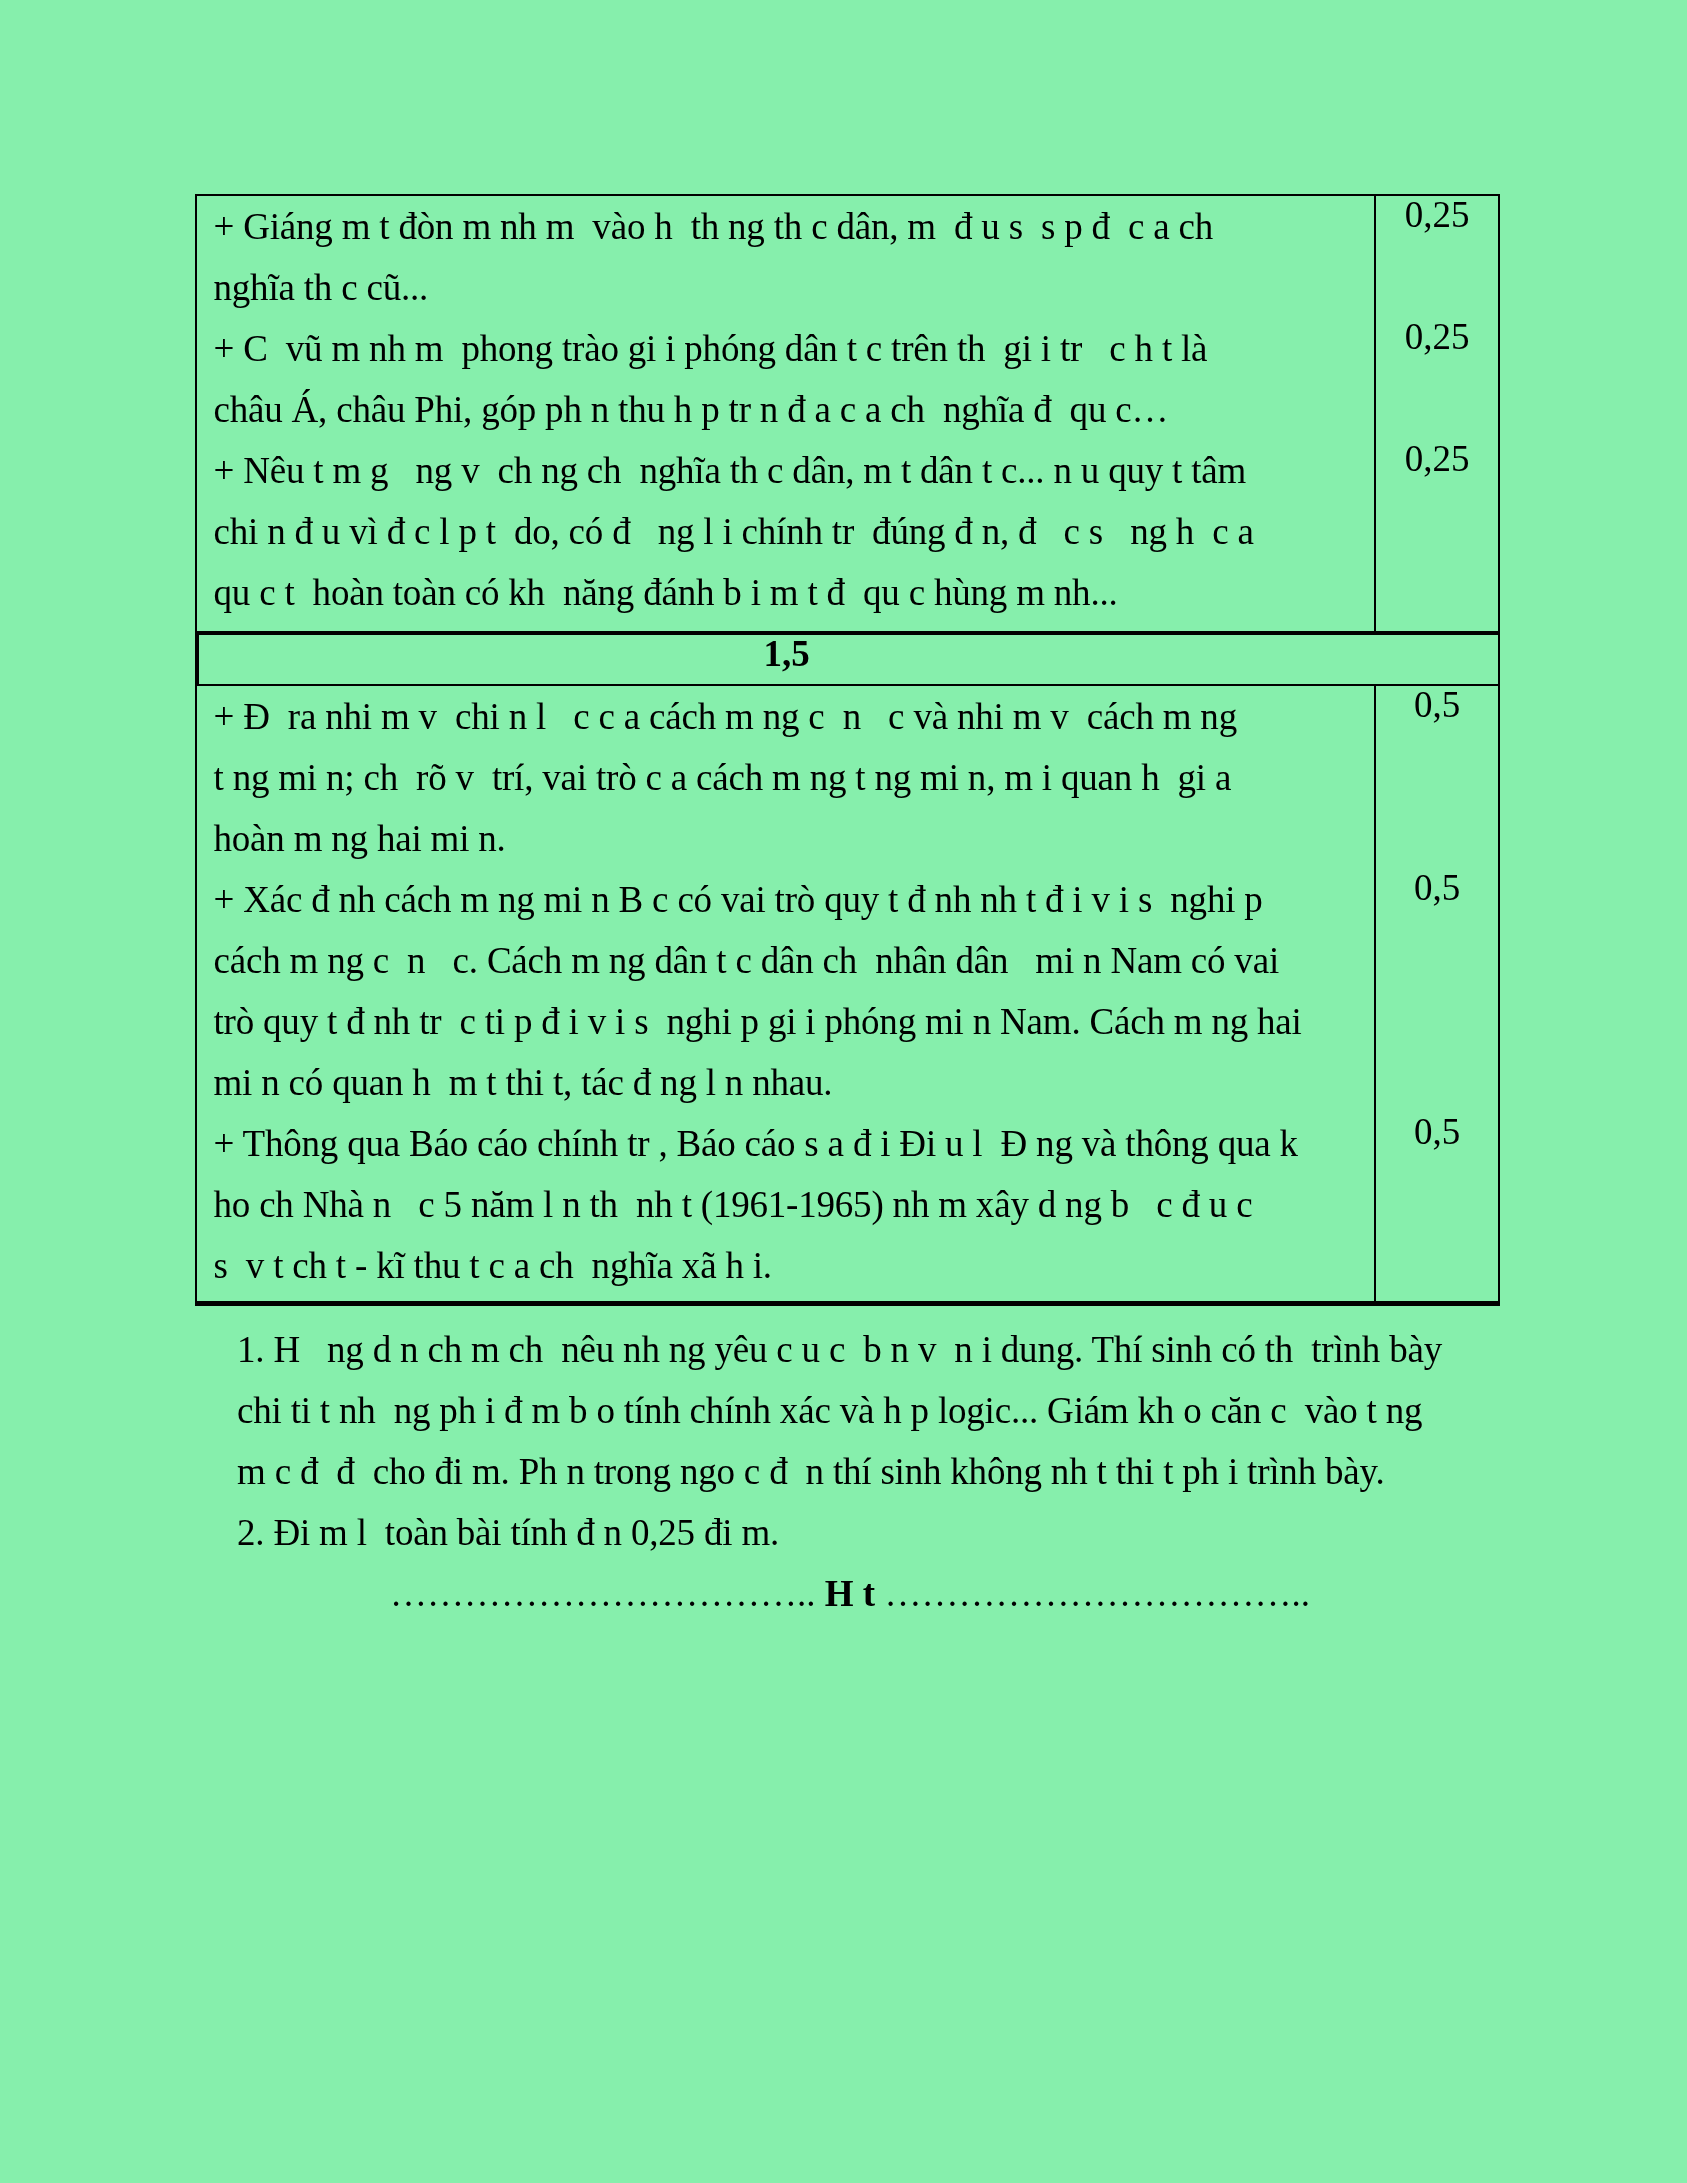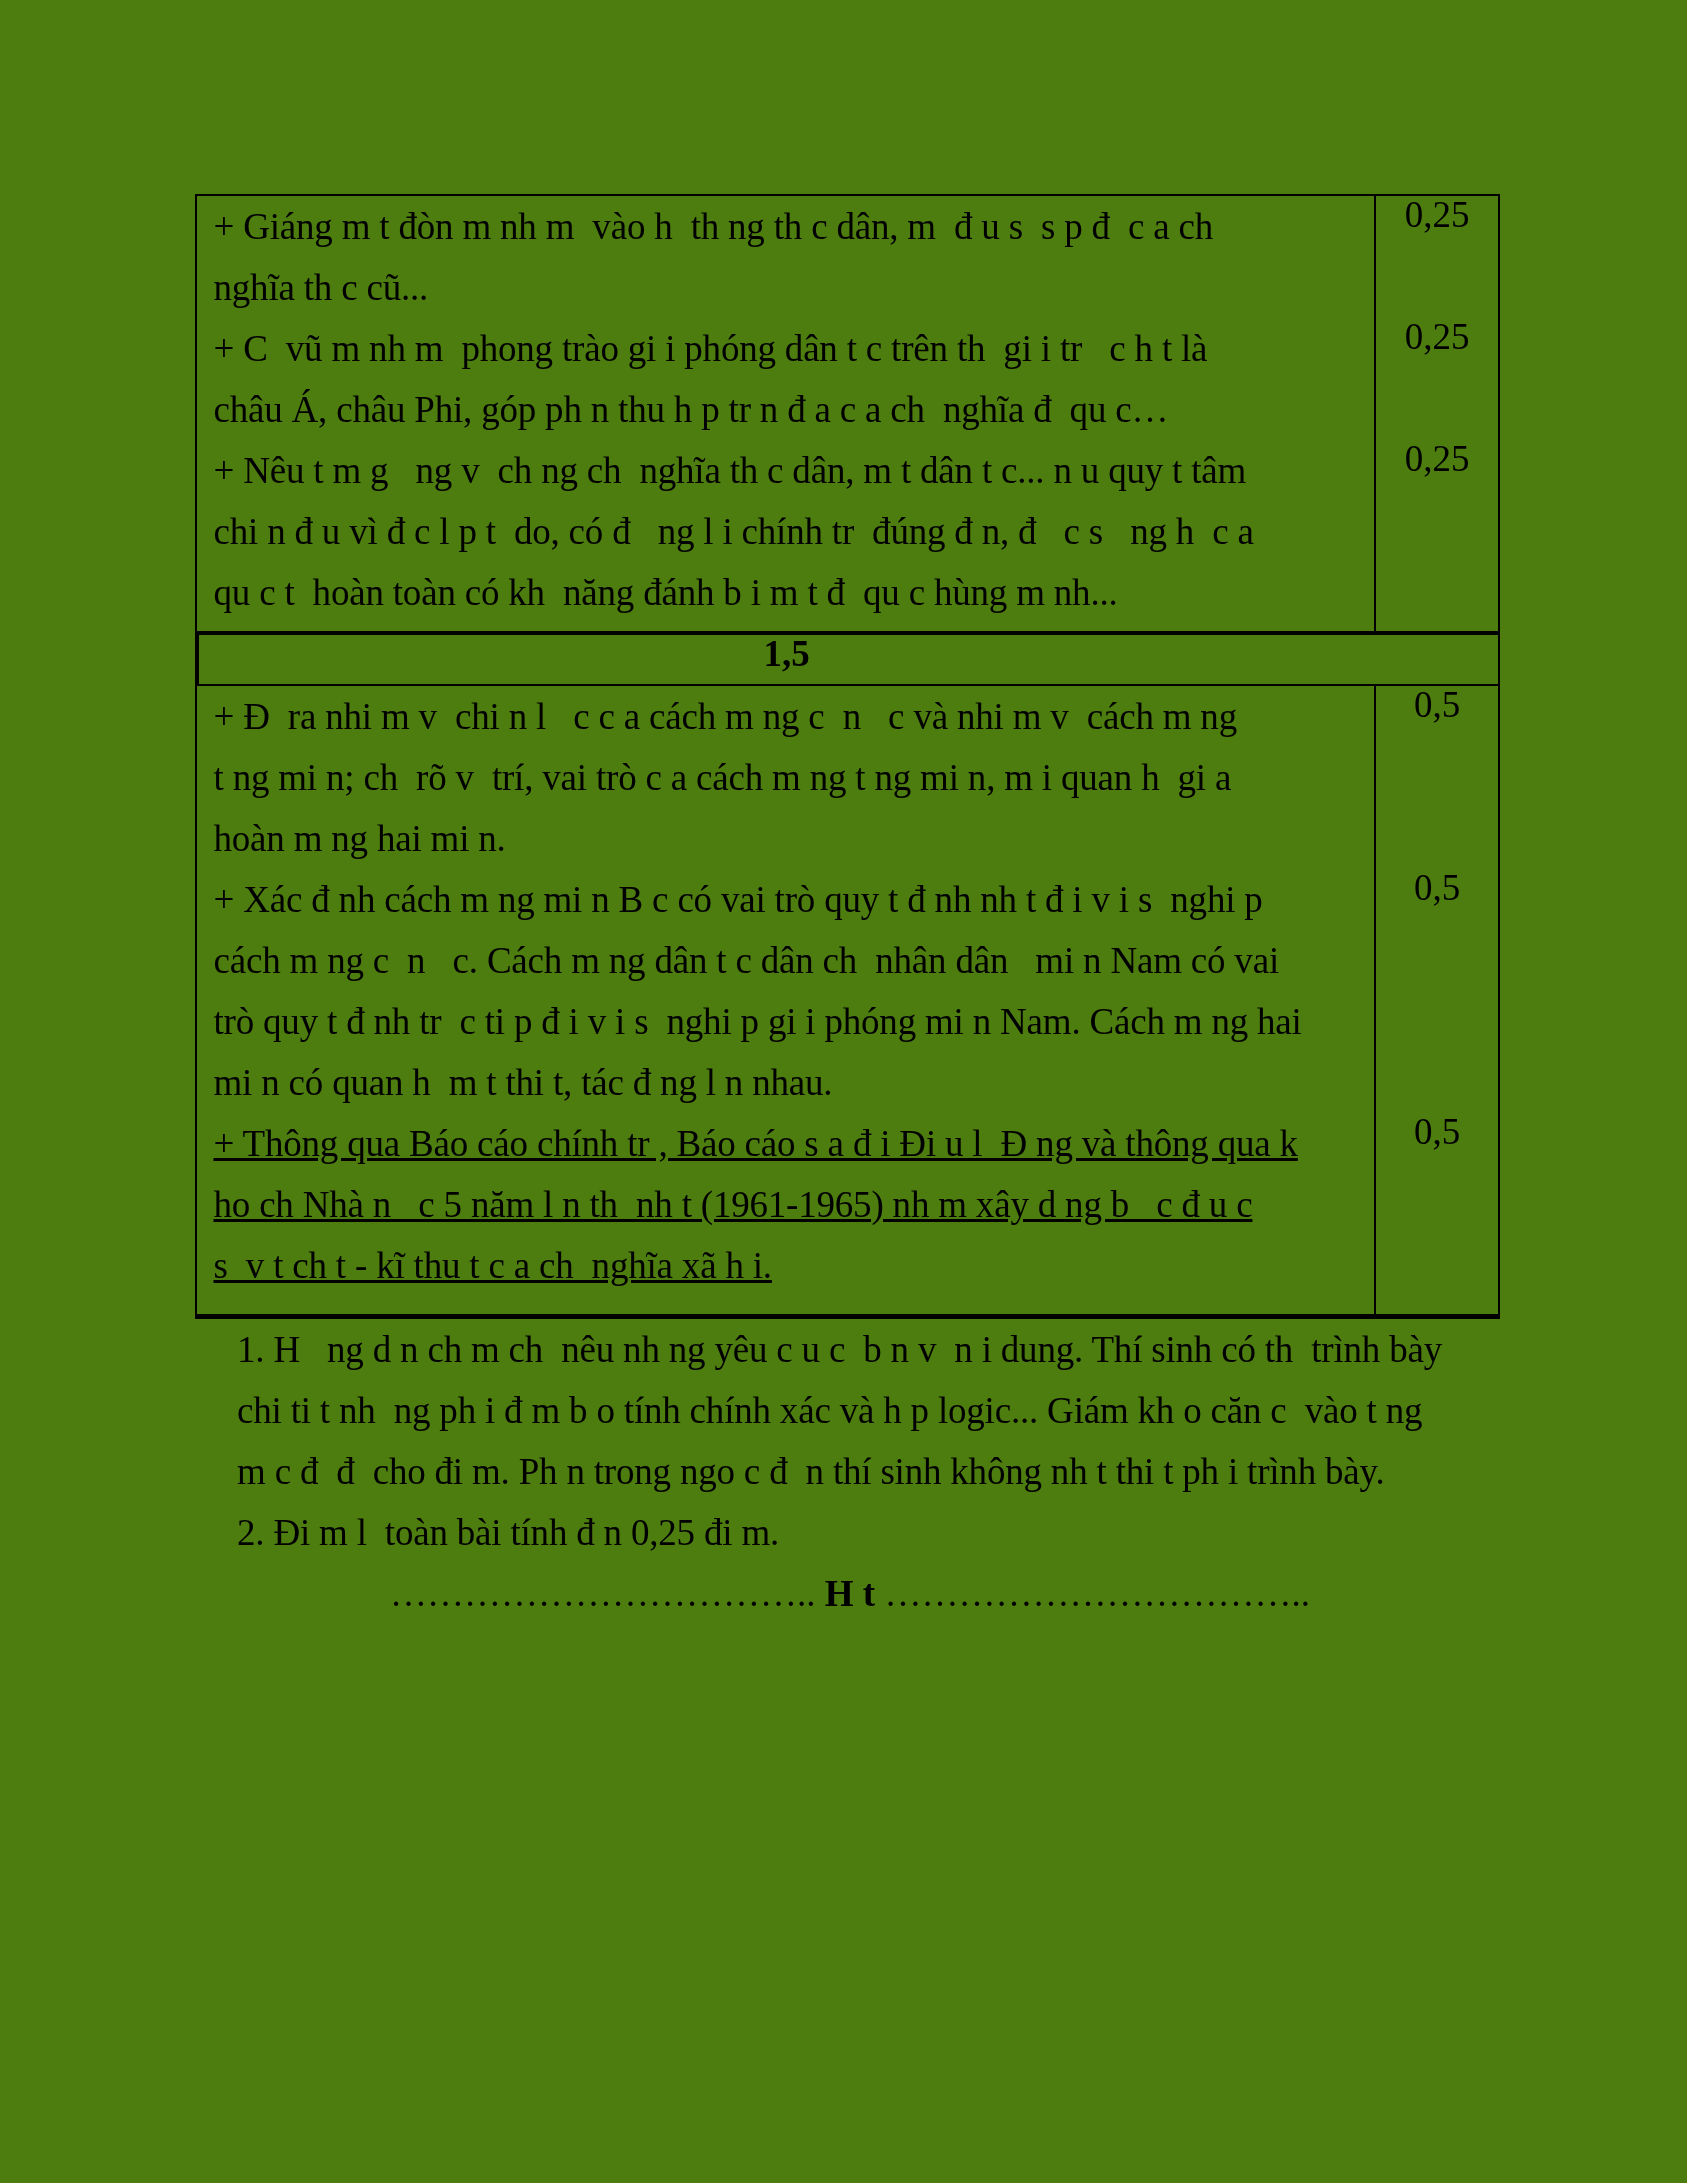--- a/index.html
+++ b/index.html
@@ -1,36 +1,36 @@
 <!DOCTYPE html>
 <html style="font-size:10.6px"><head>
 <meta charset="utf-8">
 <style>
   * { margin:0; padding:0; box-sizing:border-box; }
   html,body { width:1687px; height:2183px; background:#ffffff; }
   body { position:relative; color:#000; font-family:"Liberation Serif", serif; font-size:37px; }
 
-  .page { position:absolute; inset:0; background:#4d7c0f; }
+  .page { position:absolute; inset:0; background:#86efac; }
 
   
   .anstable {
     position:absolute; left:195px; top:194px; width:1305px;
     border:2px solid #000; border-bottom:5.3px solid #000;
   }
   .brow { display:grid; grid-template-columns:1177px 124px; }
   .tcell { padding-left:16.5px; padding-right:12px; overflow:hidden; }
   .line { line-height:61px; white-space:pre; letter-spacing:-0.2px; }
   .scell {
     border-left:2px solid #000;
     display:flex; justify-content:center; 
     padding-bottom:9.3px;
   }
   .score { line-height:1; }
   .pb12 .tcell { padding-bottom:8px; }
-  .pb4  .tcell { padding-bottom:18px;text-decoration:underline; }
+  .pb4  .tcell { padding-bottom:5px; }
 
   .cau6 { border-top:4.6px solid #000; border-bottom:2px solid #000; }
   .cau6 .tcell { display:flex; align-items:center; height:60px; white-space:pre; }
   .cau6 .qlabel { font-weight:bold; margin-right:10.6px; }
   .cau6 .qtitle { font-style:italic; }
   .cau6 .scell { align-items:center; padding-bottom:12px; }
   .cau6 .score { font-weight:bold; }
 
   
   .notes { position:absolute; left:195px; top:1311px; width:1310px; }

